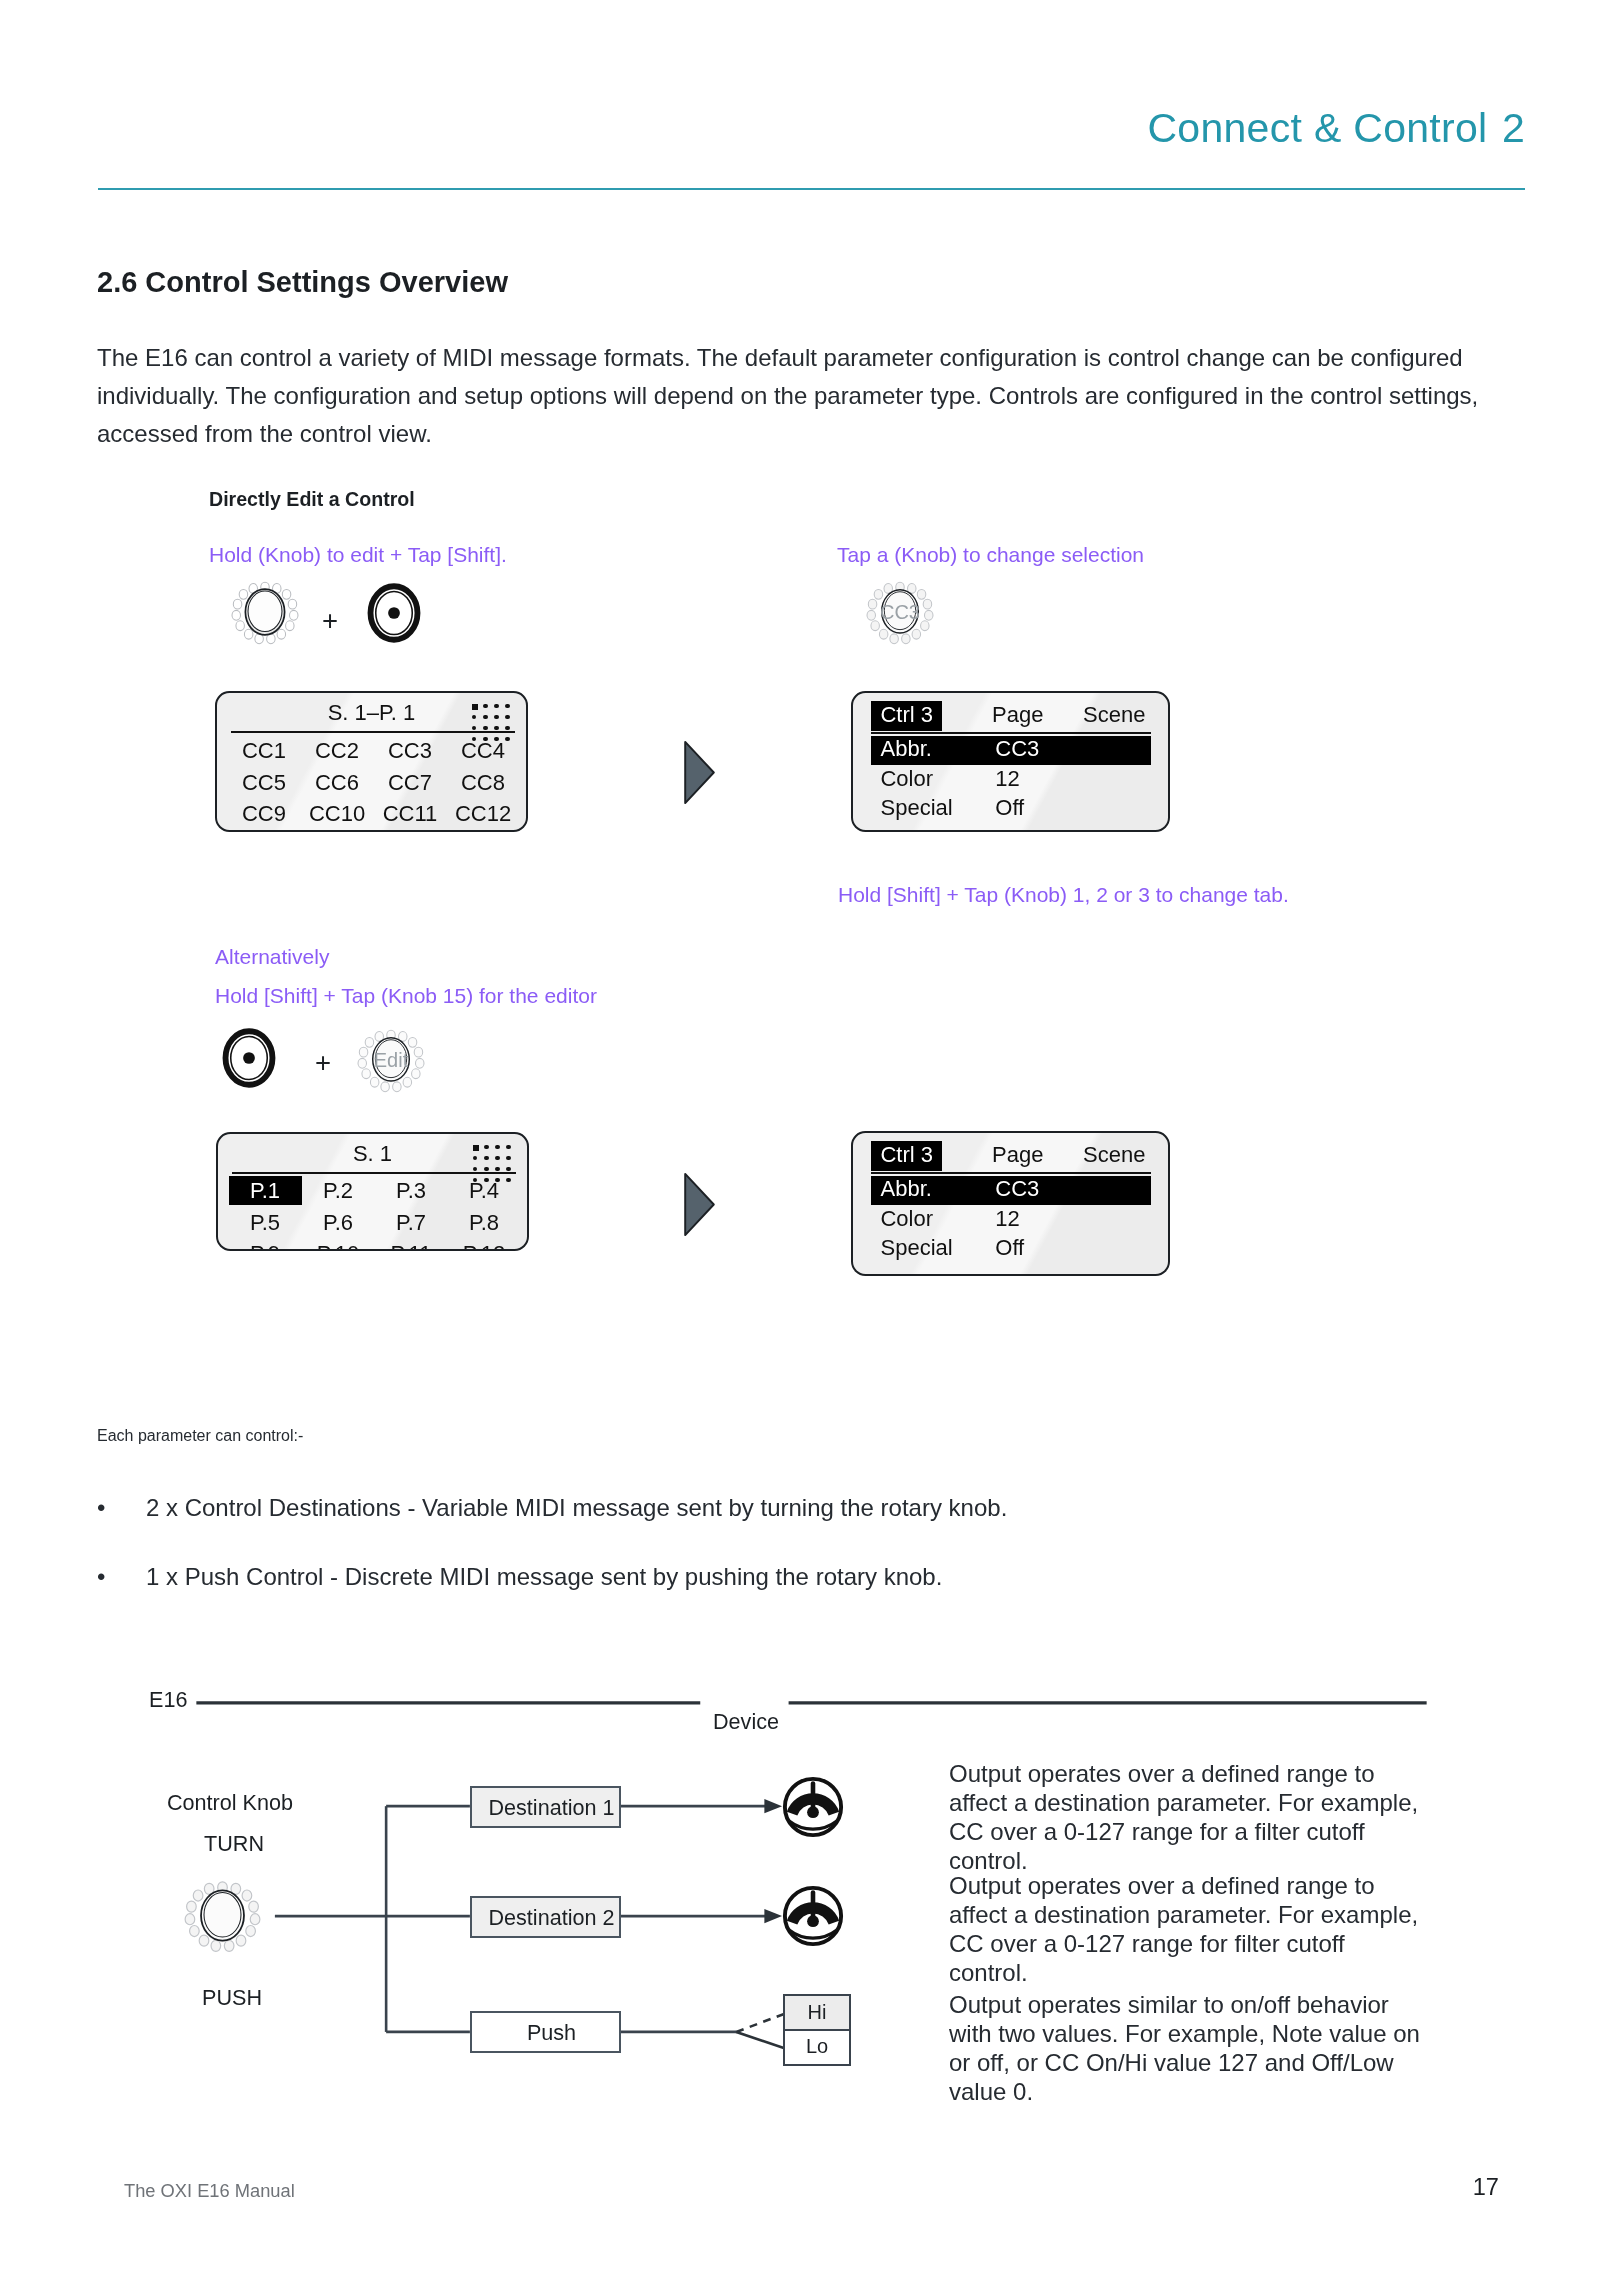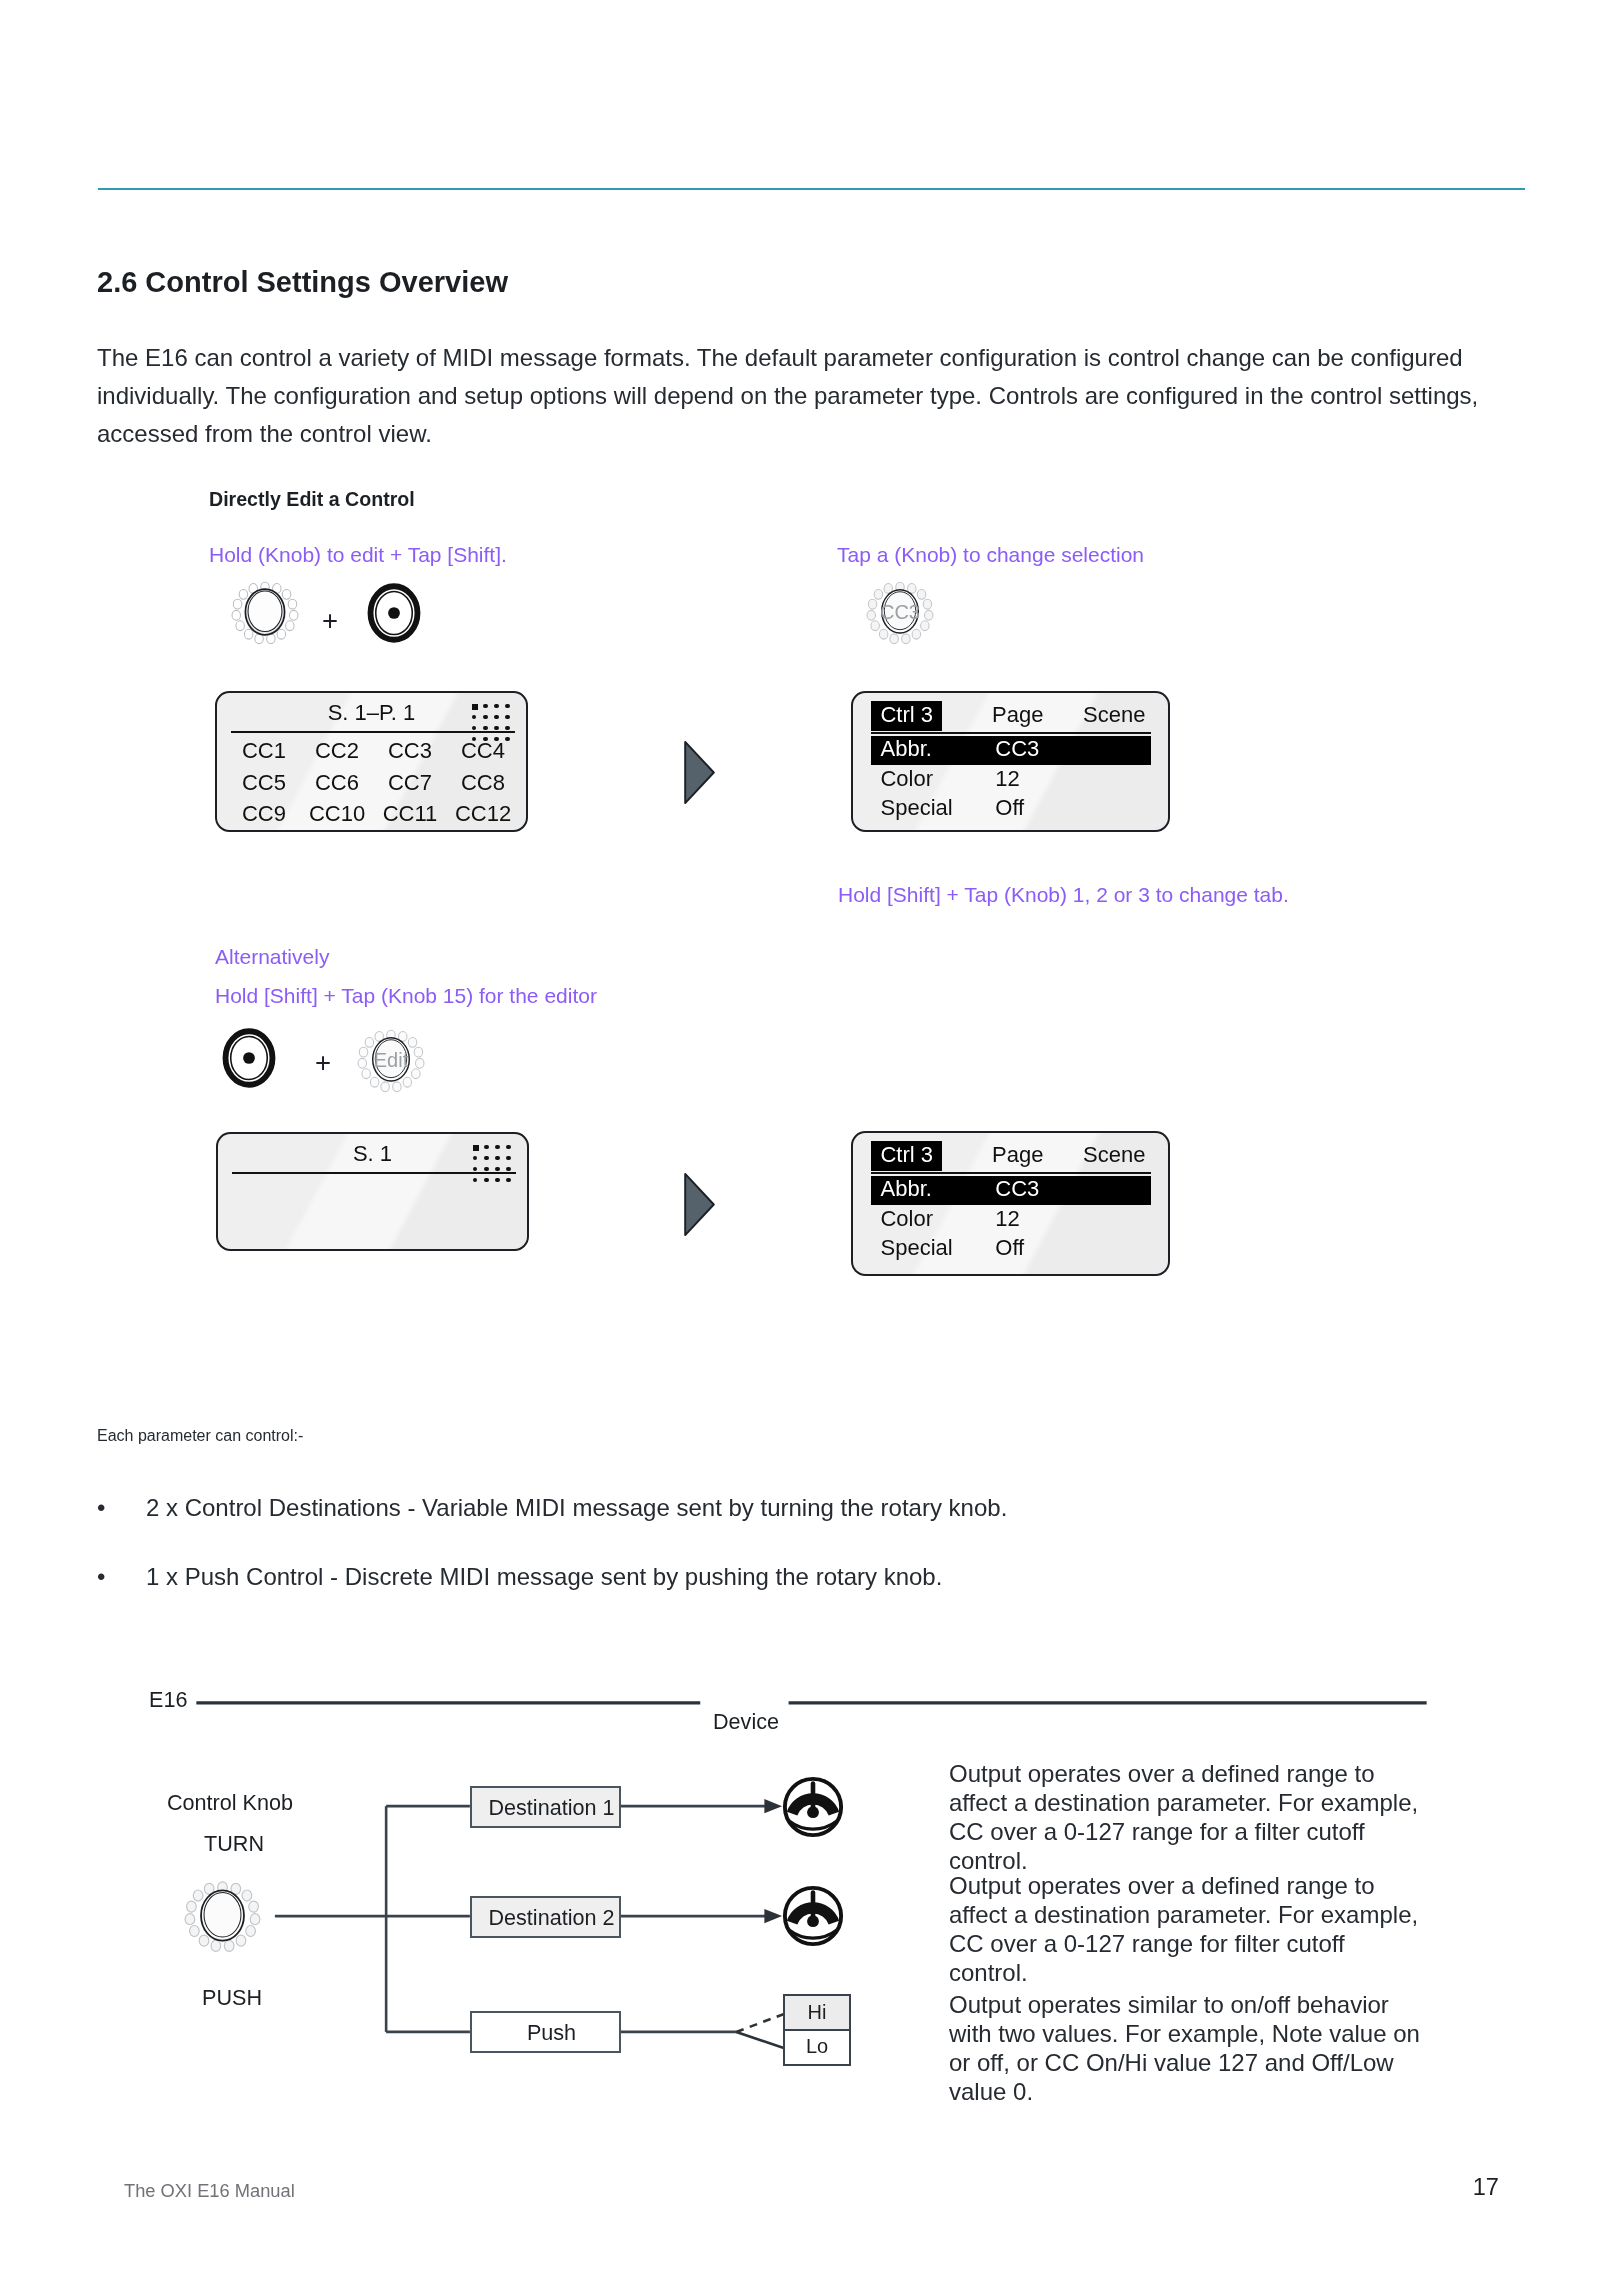--- a/index.html
+++ b/index.html
@@ -91,20 +91,23 @@
   .hilo .lo{ background:#ffffff; }
   .flowdesc{ position:absolute; font-size:24px; line-height:29px; color:#262b31; width:478px; }
   
   #footer-left{ position:absolute; left:124px; top:2180px; font-size:18.3px; color:#6f7378; }
   #footer-page{ position:absolute; right:124px; top:2174px; font-size:23.6px; color:#1c2024; }
 </style>
 </head>
 <body>
 
 <div id="page-header">
+  <div id="header-title">
+    <span>Connect &amp; Control</span><span class="chap">2</span>
+  </div>
   <div id="header-rule"></div>
 </div>
 
 <div id="section-heading">2.6 Control Settings Overview</div>
 <div id="intro-paragraph">The E16 can control a variety of MIDI message formats. The default parameter configuration is control change can be configured individually. The configuration and setup options will depend on the parameter type. Controls are configured in the control settings, accessed from the control view.</div>
 
 <div class="blk-heading" style="left:209px; top:488px;">Directly Edit a Control</div>
 <div class="blk-text" style="left:209px; top:531px;">Hold (Knob) to edit + Tap [Shift].</div>
 <div class="blk-text" style="left:837px; top:531px;">Tap a (Knob) to change selection</div>
 
@@ -290,20 +293,34 @@
     <i></i>
       <i></i>
       <i></i>
       <i></i>
     <i></i>
       <i></i>
       <i></i>
       <i></i>
   </div>
   <div class="scr-rule" style="left:14.4px; top:38px; width:284px;"></div>
+  <div class="grid4" id="page-grid" style="left:10.5px; top:42px; width:292px; row-gap:2.6px;">
+      <span class="inv">P.1</span>
+      <span>P.2</span>
+      <span>P.3</span>
+      <span>P.4</span>
+      <span>P.5</span>
+      <span>P.6</span>
+      <span>P.7</span>
+      <span>P.8</span>
+      <span>P.9</span>
+      <span>P.10</span>
+      <span>P.11</span>
+      <span>P.12</span>
+    </div>
   <div class="barrow" id="page-barrow" style="left:14.4px; top:131px; width:284px; height:27.5px;">
       <span>REC</span>
       <span>Lock</span>
       <span>Edit</span>
       <span>Prst</span>
     </div>
 </div>
 
 <div class="steparrow" style="left:683px; top:1172px;">
   <svg width="33" height="65" viewBox="0 0 50 100">

